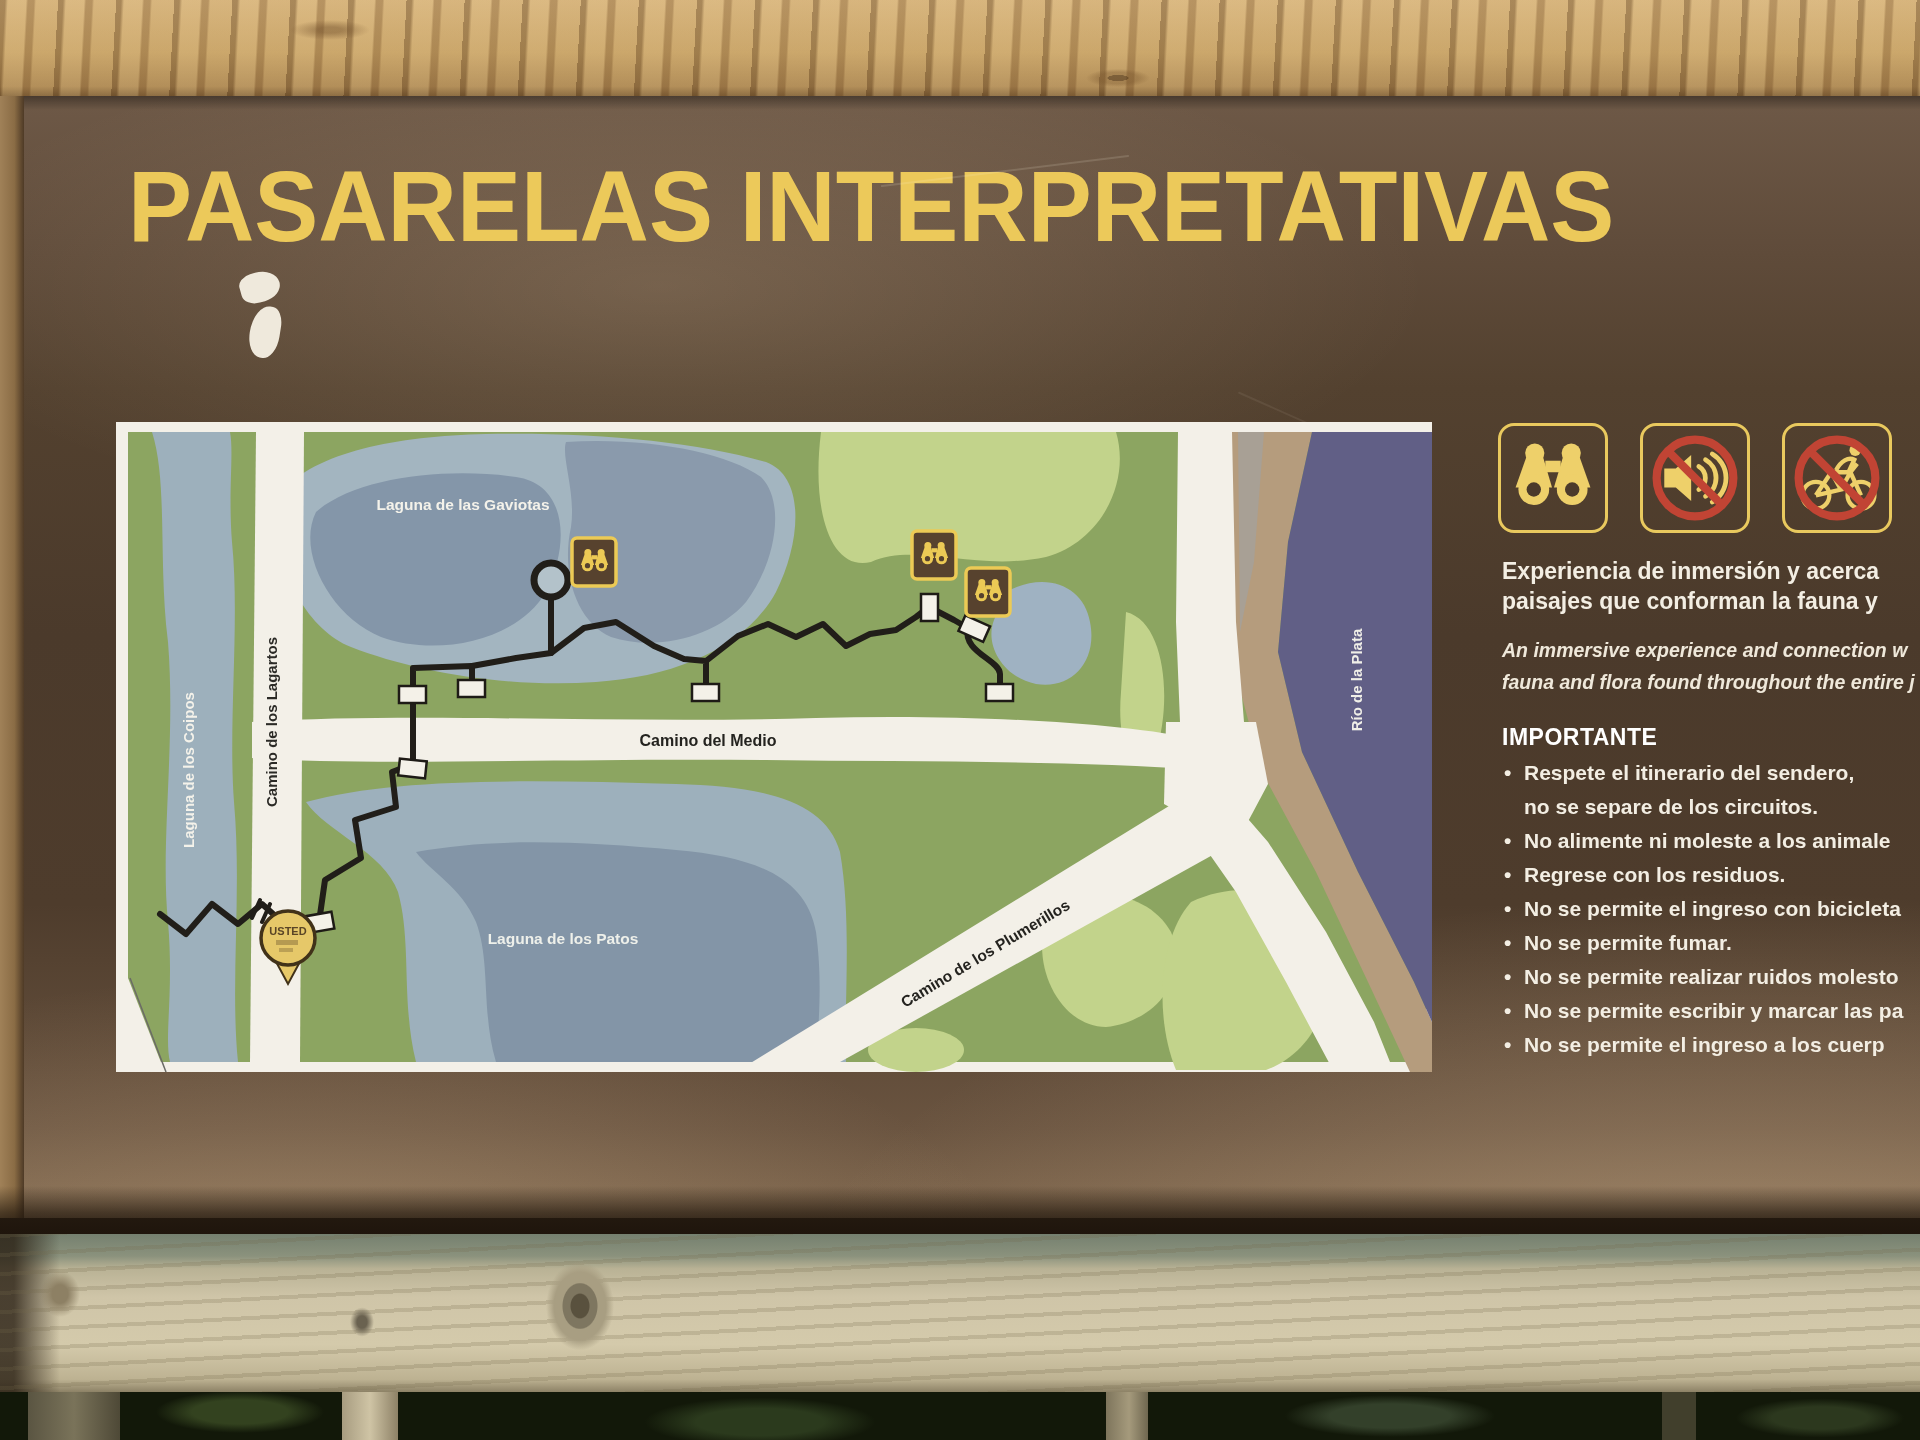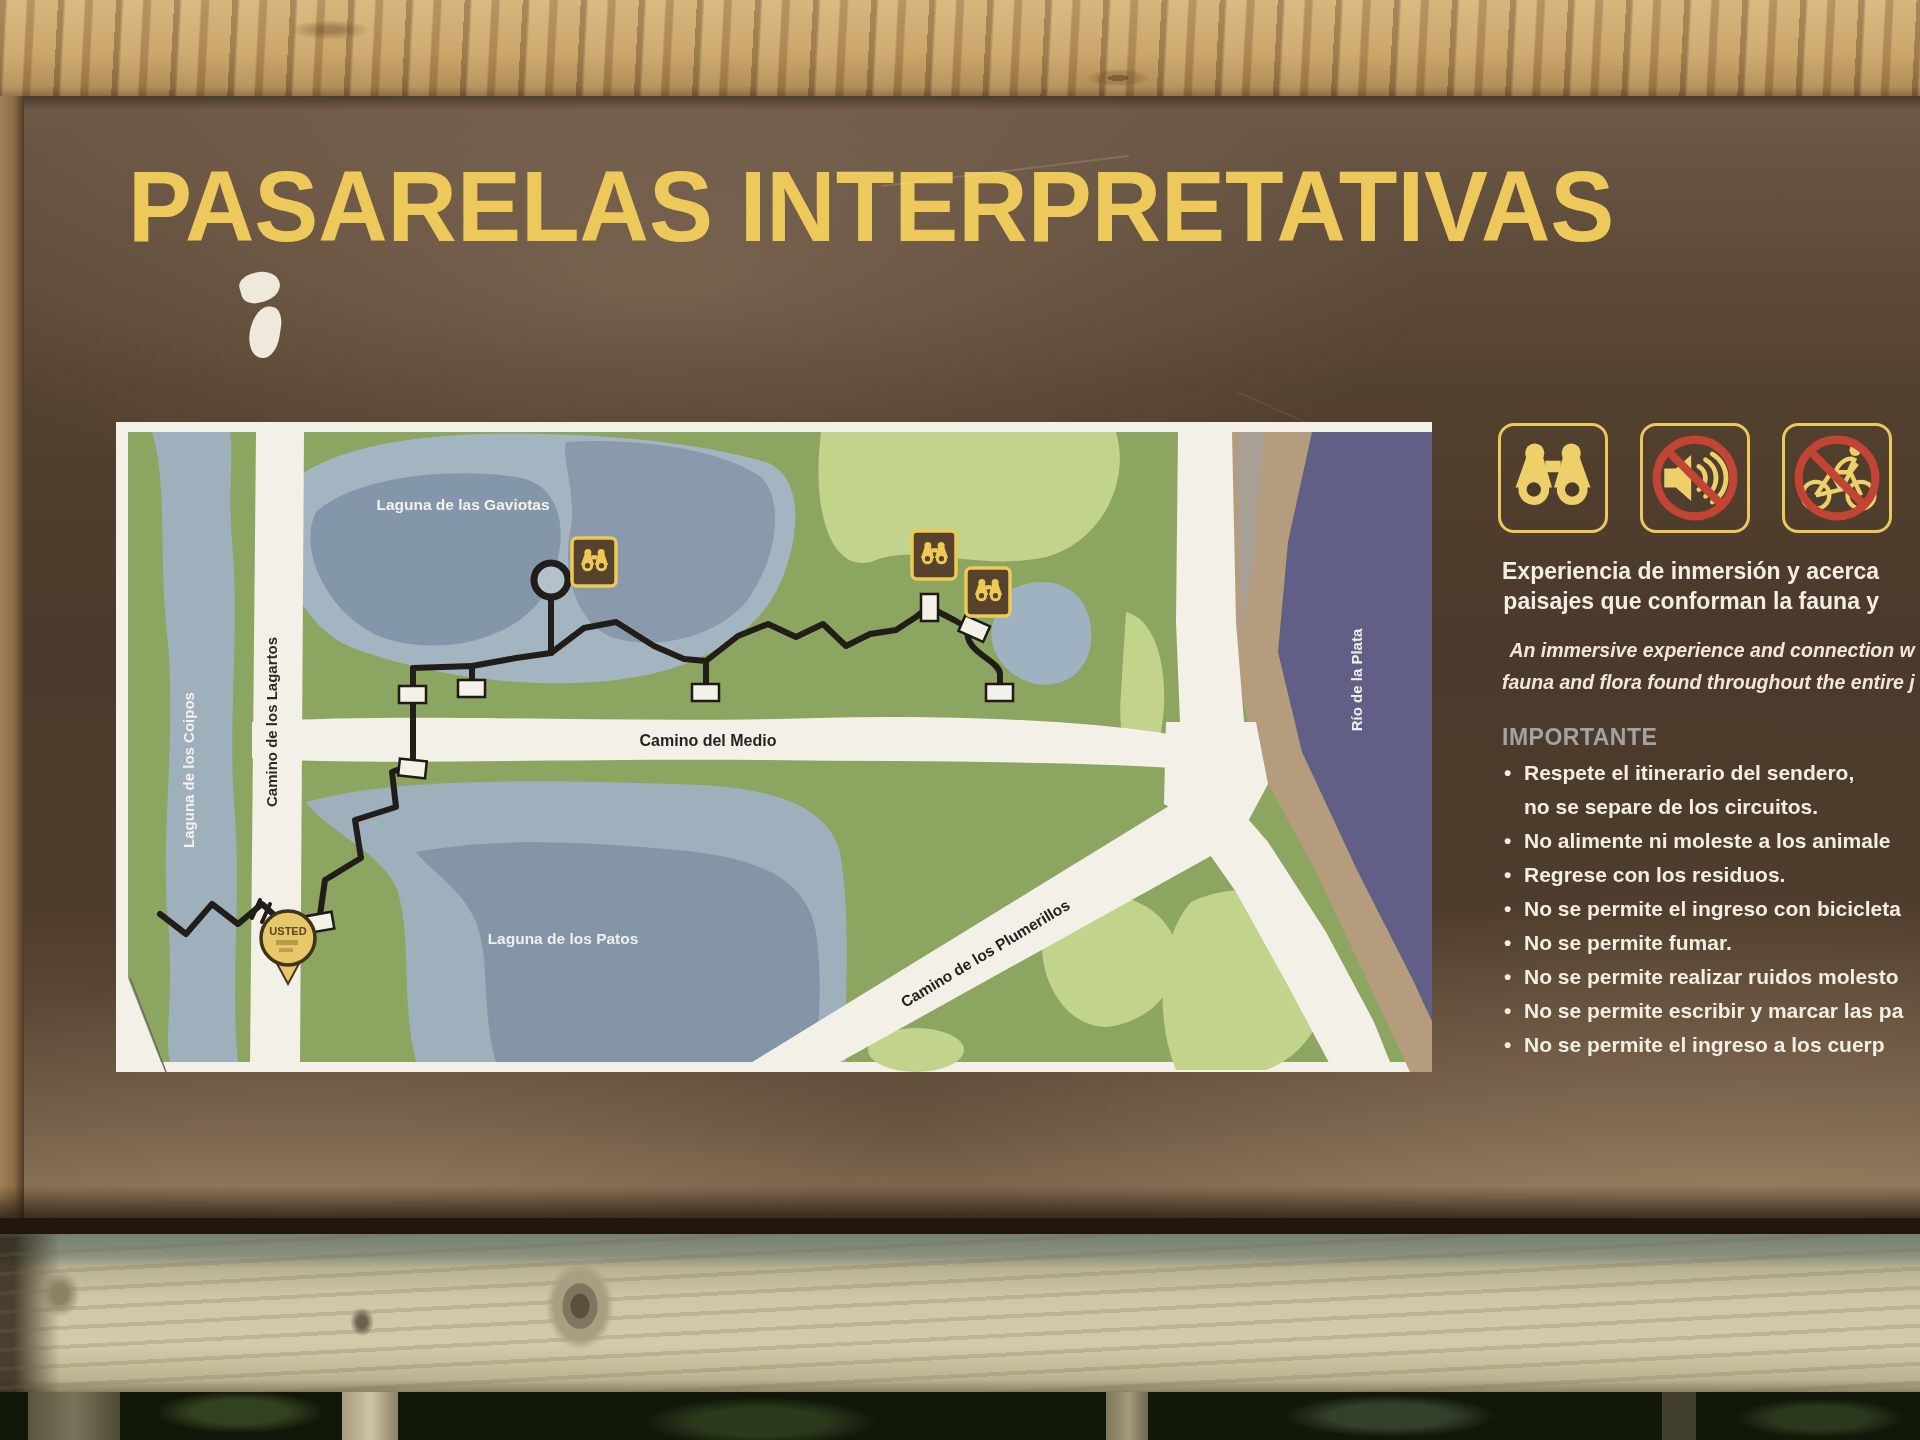--- a/index.html
+++ b/index.html
@@ -52,24 +52,24 @@
 
   
   .pictos{left:1498px;top:423px;width:420px;height:110px;display:flex;gap:32px;}
   .picto{
     width:110px;height:110px;flex:0 0 110px;box-sizing:border-box;
     border:3px solid #e9c95e;border-radius:16px;
     display:flex;align-items:center;justify-content:center;
   }
   .picto svg{width:96px;height:96px;}
 
-  .txt{color:#f3eee3;text-align:right;}
+  .txt{color:#f3eee3;}
   .intro-es{left:1502px;top:556px;font-size:23px;line-height:30px;font-weight:700;white-space:pre;}
   .intro-en{left:1502px;top:634px;font-size:19.5px;line-height:32px;font-weight:700;font-style:italic;color:#efe8da;white-space:pre;}
-  .importante{left:1502px;top:724px;font-size:23px;font-weight:800;color:#a3a3a3;letter-spacing:.5px;}
+  .importante{left:1502px;top:724px;font-size:23px;font-weight:800;color:#ffffff;letter-spacing:.5px;}
   .rules{left:1502px;top:756px;width:640px;margin:0;padding:0;list-style:none;}
   .rules li{
     position:relative;padding-left:22px;margin:0;
     font-size:21px;line-height:34px;font-weight:700;color:#f3eee3;
     white-space:pre;white-space:pre-line;
   }
   .rules li::before{content:"•";position:absolute;left:2px;top:0;}
 
   
   .beam{

